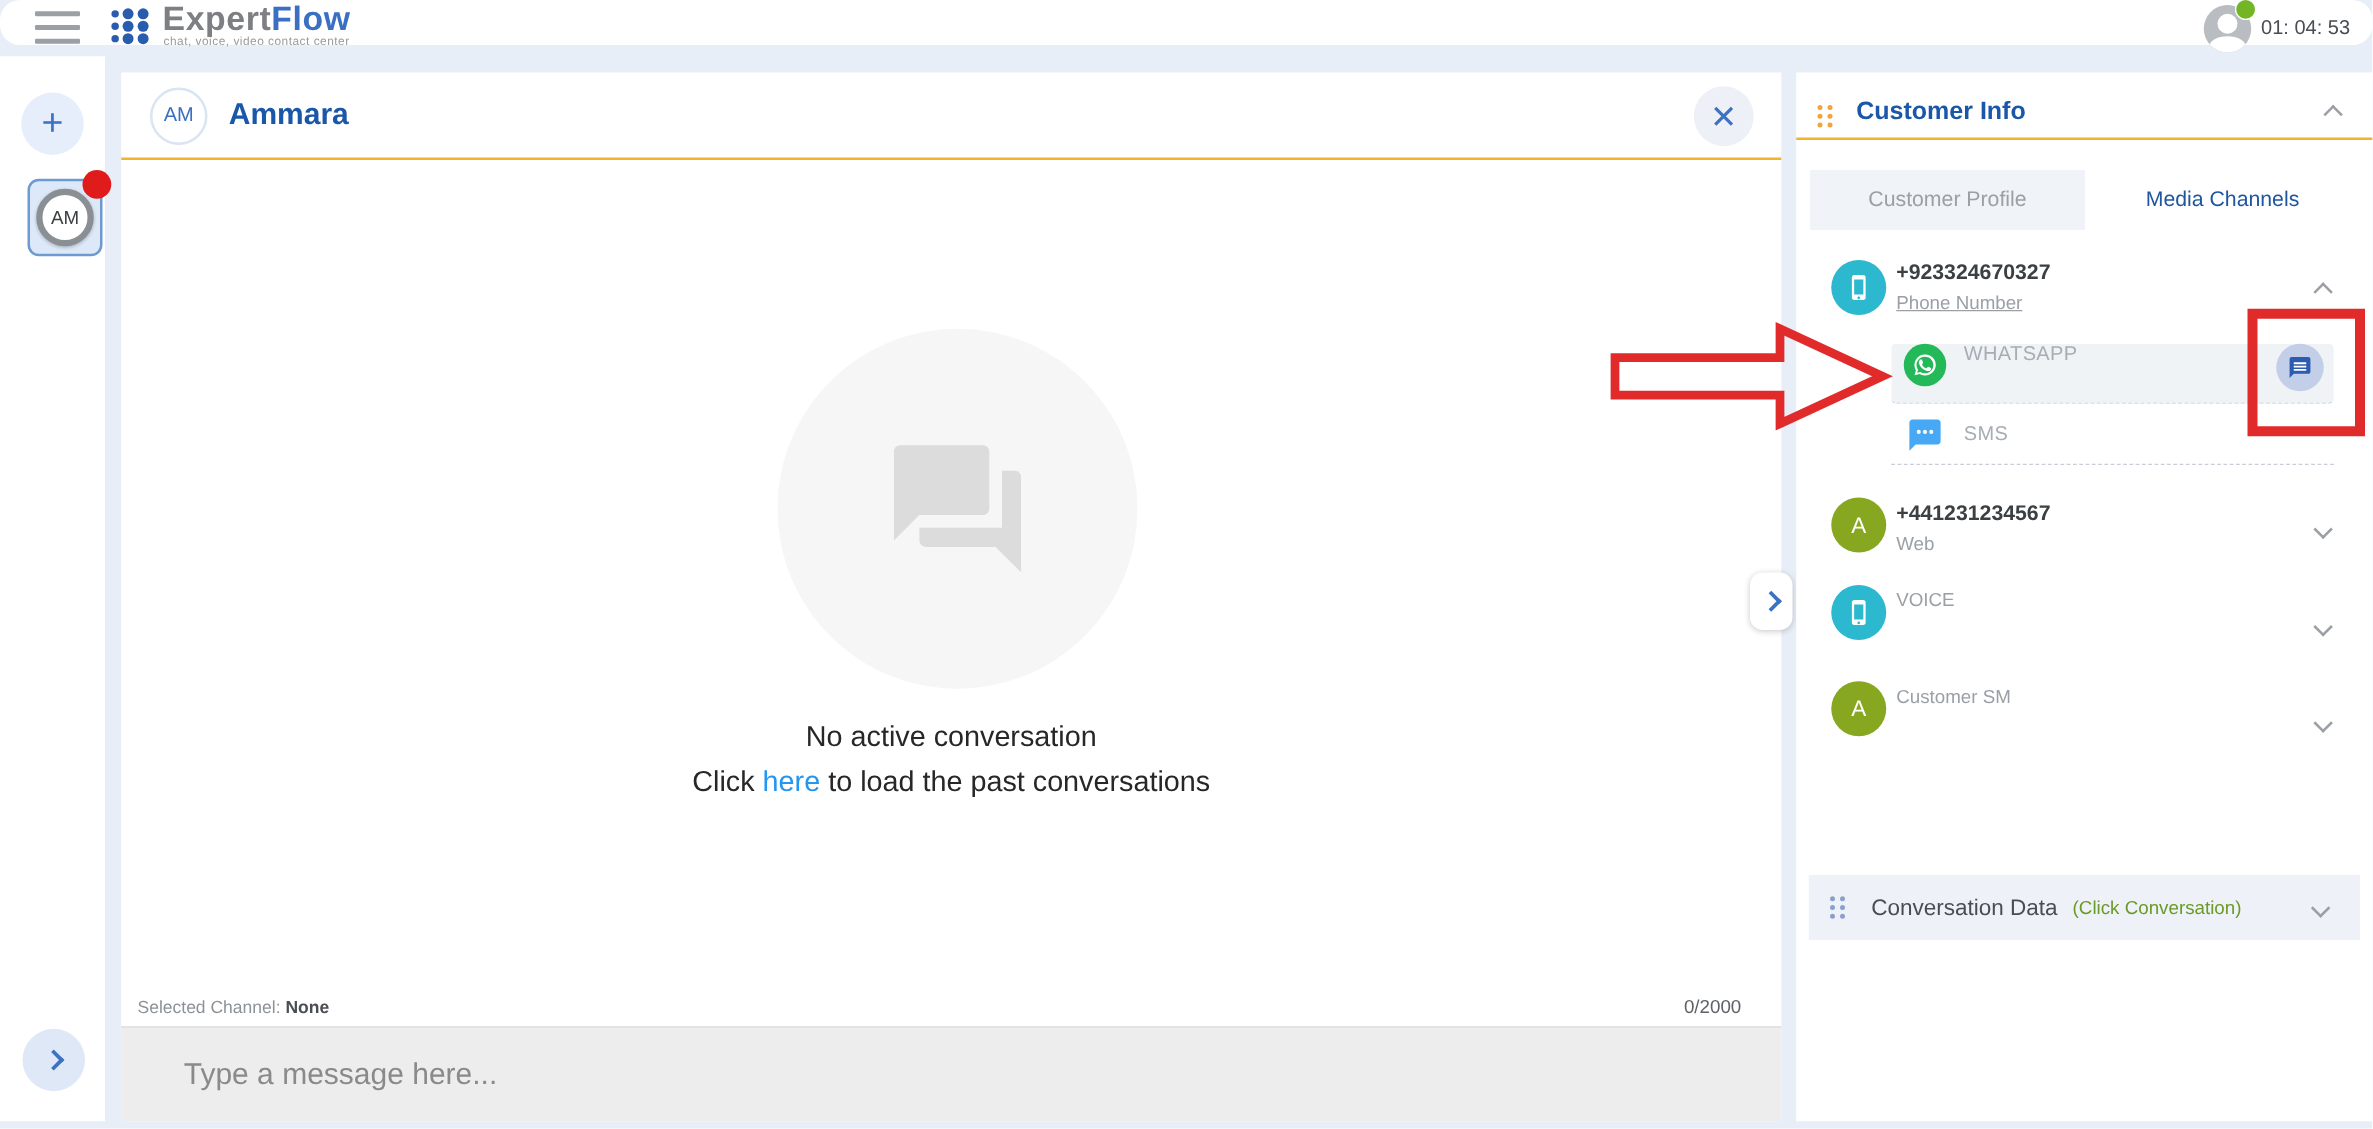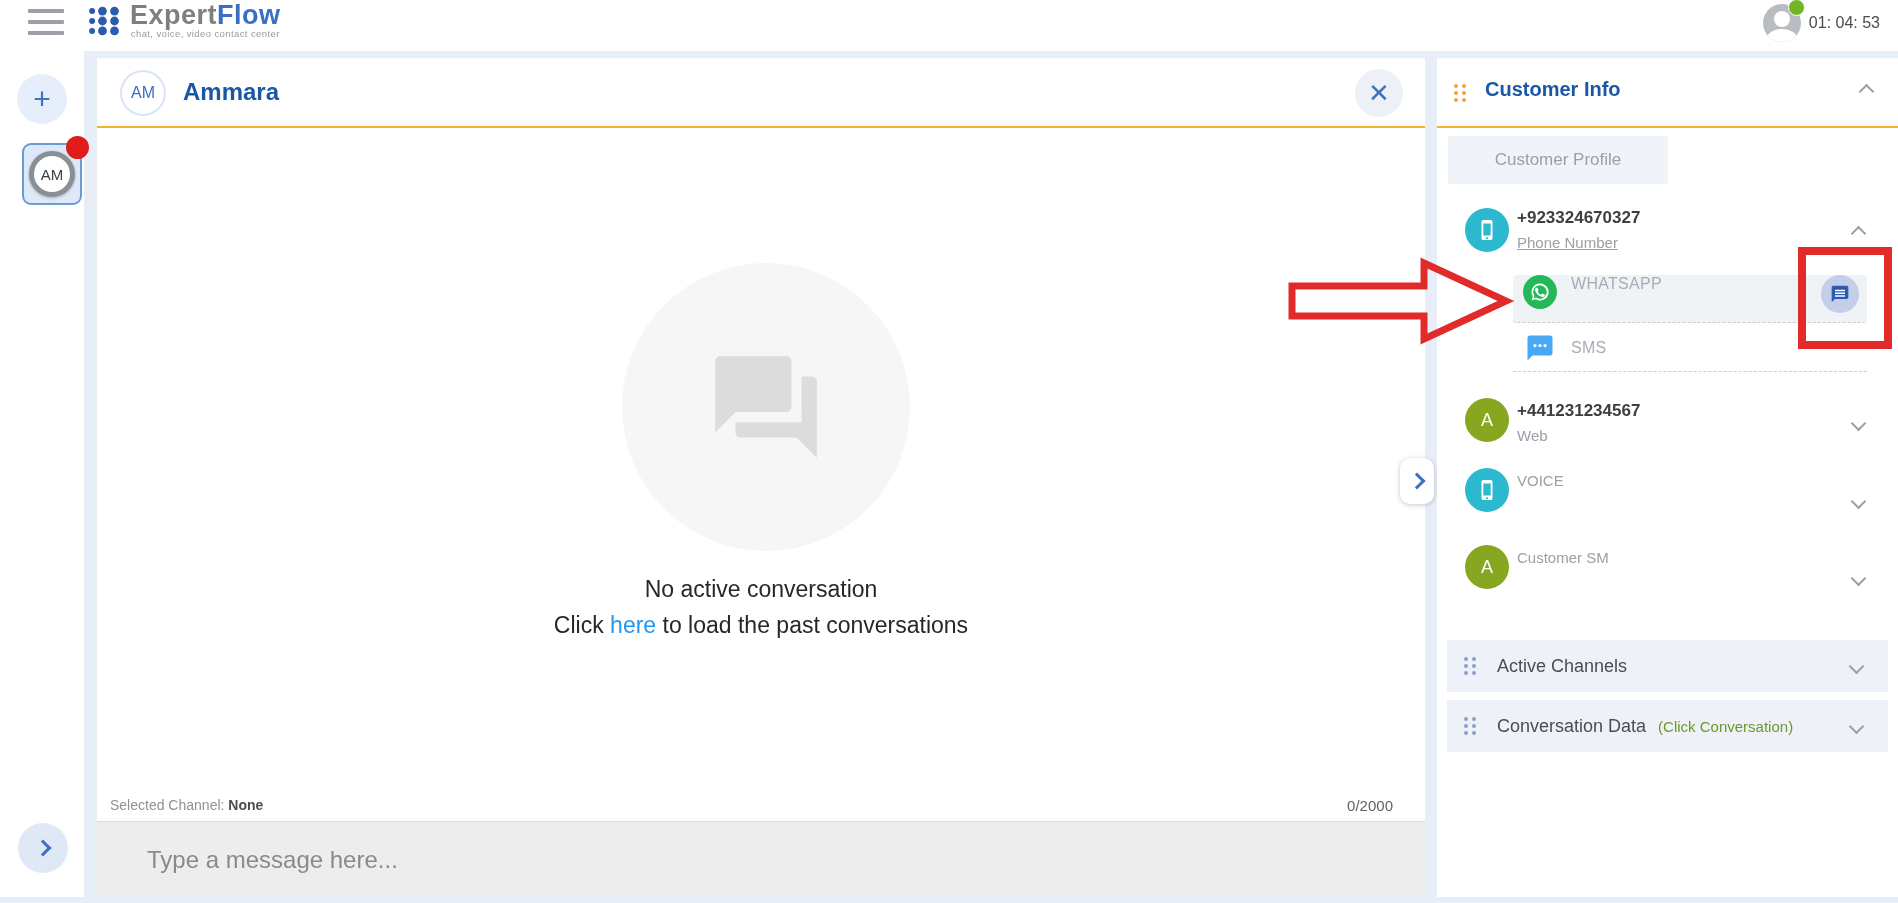--- a/index.html
+++ b/index.html
@@ -10,21 +10,21 @@
     --chat-button-icon:#2b5cb0; --section-bar-bg:#eef2f8; --content-bg:#e8eef7;
     --input-bg:#ededed; --tab-inactive-bg:#f0f3f7; --row-bg:#f0f3f6;
     --link-blue:#2196f3; --badge-red:#e01b1b;
   }
   *{margin:0;padding:0;box-sizing:border-box;font-family:"Liberation Sans","DejaVu Sans",sans-serif;}
   html,body{width:1898px;height:903px;overflow:hidden;background:#fff;}
   #app{position:relative;width:1898px;height:903px;background:var(--content-bg);}
   .abs{position:absolute;}
 
   
-  #topbar{left:0;top:0;width:1898px;height:51px;background:#fff;display:flex;align-items:center;}
+  #topbar{left:0;top:0;width:1898px;height:36px;background:#fff;display:flex;align-items:center;border-radius:16px;}
   #hamburger{left:28px;top:9px;width:36px;height:26px;display:flex;flex-direction:column;justify-content:space-between;cursor:pointer;}
   #hamburger i{display:block;height:4px;background:#9aa0a6;border-radius:1px;}
   #logo{left:86px;top:1px;display:flex;align-items:flex-start;}
   #logo-mark{width:40px;height:34px;margin-top:3px;}
   #logo-textwrap{margin-left:4px;text-align:center;}
   #logo-word{font-size:27px;font-weight:bold;letter-spacing:.5px;line-height:28px;}
   #logo-word .b1{color:#7d7f83;}
   #logo-word .b2{color:#3a6fc4;font-weight:600;}
   #logo-tagline{font-size:9.5px;color:#9a9a9a;letter-spacing:.4px;margin-top:-1px;}
   #topbar-right{right:18px;top:0;height:45px;display:flex;align-items:center;gap:8px;}
@@ -59,21 +59,21 @@
   #sel-channel{position:absolute;left:13px;top:2px;font-size:14px;color:#8d9297;}
   #sel-channel b{color:#4a4d52;font-weight:bold;}
   #char-counter{position:absolute;right:32px;top:2px;font-size:15px;color:#5f6368;}
   #input-bar{position:absolute;left:0;top:763px;width:100%;height:76px;background:var(--input-bg);border-top:1px solid #dcdcdc;}
   #msg-input{width:100%;height:100%;border:0;background:transparent;padding-left:50px;font-size:24px;color:#555;outline:none;}
   #msg-input::placeholder{color:#8a8a8a;opacity:1;}
   #chat-side-tab{left:1400px;top:458px;width:34px;height:46px;background:#fff;border-radius:10px;box-shadow:0 1px 5px rgba(0,0,0,.22);display:flex;align-items:center;justify-content:center;cursor:pointer;}
 
   
   #customer-panel{left:1437px;top:58px;width:461px;height:839px;background:#fff;}
-  #ci-header{position:absolute;left:0;top:0;width:100%;height:70px;border-bottom:2px solid var(--divider-yellow);}
+  #ci-header{position:absolute;left:0;top:0;width:100%;height:54px;border-bottom:2px solid var(--divider-yellow);}
   #ci-title{position:absolute;left:48px;top:20px;font-size:20px;font-weight:bold;color:var(--accent);}
   .dots{display:grid;grid-template-columns:repeat(2,4px);grid-auto-rows:4px;gap:3px 4px;}
   .dots i{width:4px;height:4px;border-radius:50%;background:#8aa0cc;}
   .dots.orange i{background:#f2a33c;}
   #ci-drag{position:absolute;left:17px;top:26px;}
   #ci-collapse{position:absolute;right:26px;top:28px;cursor:pointer;}
 
   .chev{display:inline-block;width:11px;height:11px;border-right:2.5px solid #9aa0a6;border-bottom:2.5px solid #9aa0a6;}
   .chev.up{transform:rotate(-135deg);}
   .chev.down{transform:rotate(45deg);}
@@ -200,20 +200,21 @@
           <i></i>
           <i></i>
           <i></i>
           <i></i>
         </div>
       <div id="ci-title">Customer Info</div>
       <span id="ci-collapse" class="chev up"></span>
     </div>
 
     <div id="tab-profile" class="tab">Customer Profile</div>
+    <div id="tab-media" class="tab">Media Channels</div>
 
     <div class="chan-icon" style="top:150px;background:var(--voice-cyan);">
       <svg width="22" height="22" viewBox="0 0 24 24">
           <path fill="#fff" d="M16 1H8C6.9 1 6 1.9 6 3v18c0 1.1.9 2 2 2h8c1.1 0 2-.9 2-2V3c0-1.1-.9-2-2-2zm0 17H8V5h8v13zm-4 4.2c-.66 0-1.2-.54-1.2-1.2s.54-1.2 1.2-1.2 1.2.54 1.2 1.2-.54 1.2-1.2 1.2z"></path>
         </svg>
     </div>
     <div class="chan-num" style="top:150px;">+923324670327</div>
     <div class="chan-label" style="top:176px;text-decoration:underline;">Phone Number</div>
     <span class="chev up chan-chev" style="top:170px;"></span>
 
@@ -253,32 +254,20 @@
           <path fill="#fff" d="M16 1H8C6.9 1 6 1.9 6 3v18c0 1.1.9 2 2 2h8c1.1 0 2-.9 2-2V3c0-1.1-.9-2-2-2zm0 17H8V5h8v13zm-4 4.2c-.66 0-1.2-.54-1.2-1.2s.54-1.2 1.2-1.2 1.2.54 1.2 1.2-.54 1.2-1.2 1.2z"></path>
         </svg>
     </div>
     <div class="chan-label" style="top:414px;">VOICE</div>
     <span class="chev down chan-chev" style="top:438px;"></span>
 
     <div class="chan-icon" style="top:487px;background:var(--channel-olive);color:#fff;font-size:18px;">A</div>
     <div class="chan-label" style="top:491px;">Customer SM</div>
     <span class="chev down chan-chev" style="top:515px;"></span>
 
-    <div id="bar-active" class="section-bar">
-      <div class="dots">
-          <i></i>
-          <i></i>
-          <i></i>
-          <i></i>
-          <i></i>
-          <i></i>
-        </div>
-      <span class="sb-title">Active Channels</span>
-      <span class="chev down"></span>
-    </div>
     <div id="bar-convdata" class="section-bar">
       <div class="dots">
           <i></i>
           <i></i>
           <i></i>
           <i></i>
           <i></i>
           <i></i>
         </div>
       <span class="sb-title">Conversation Data</span>

